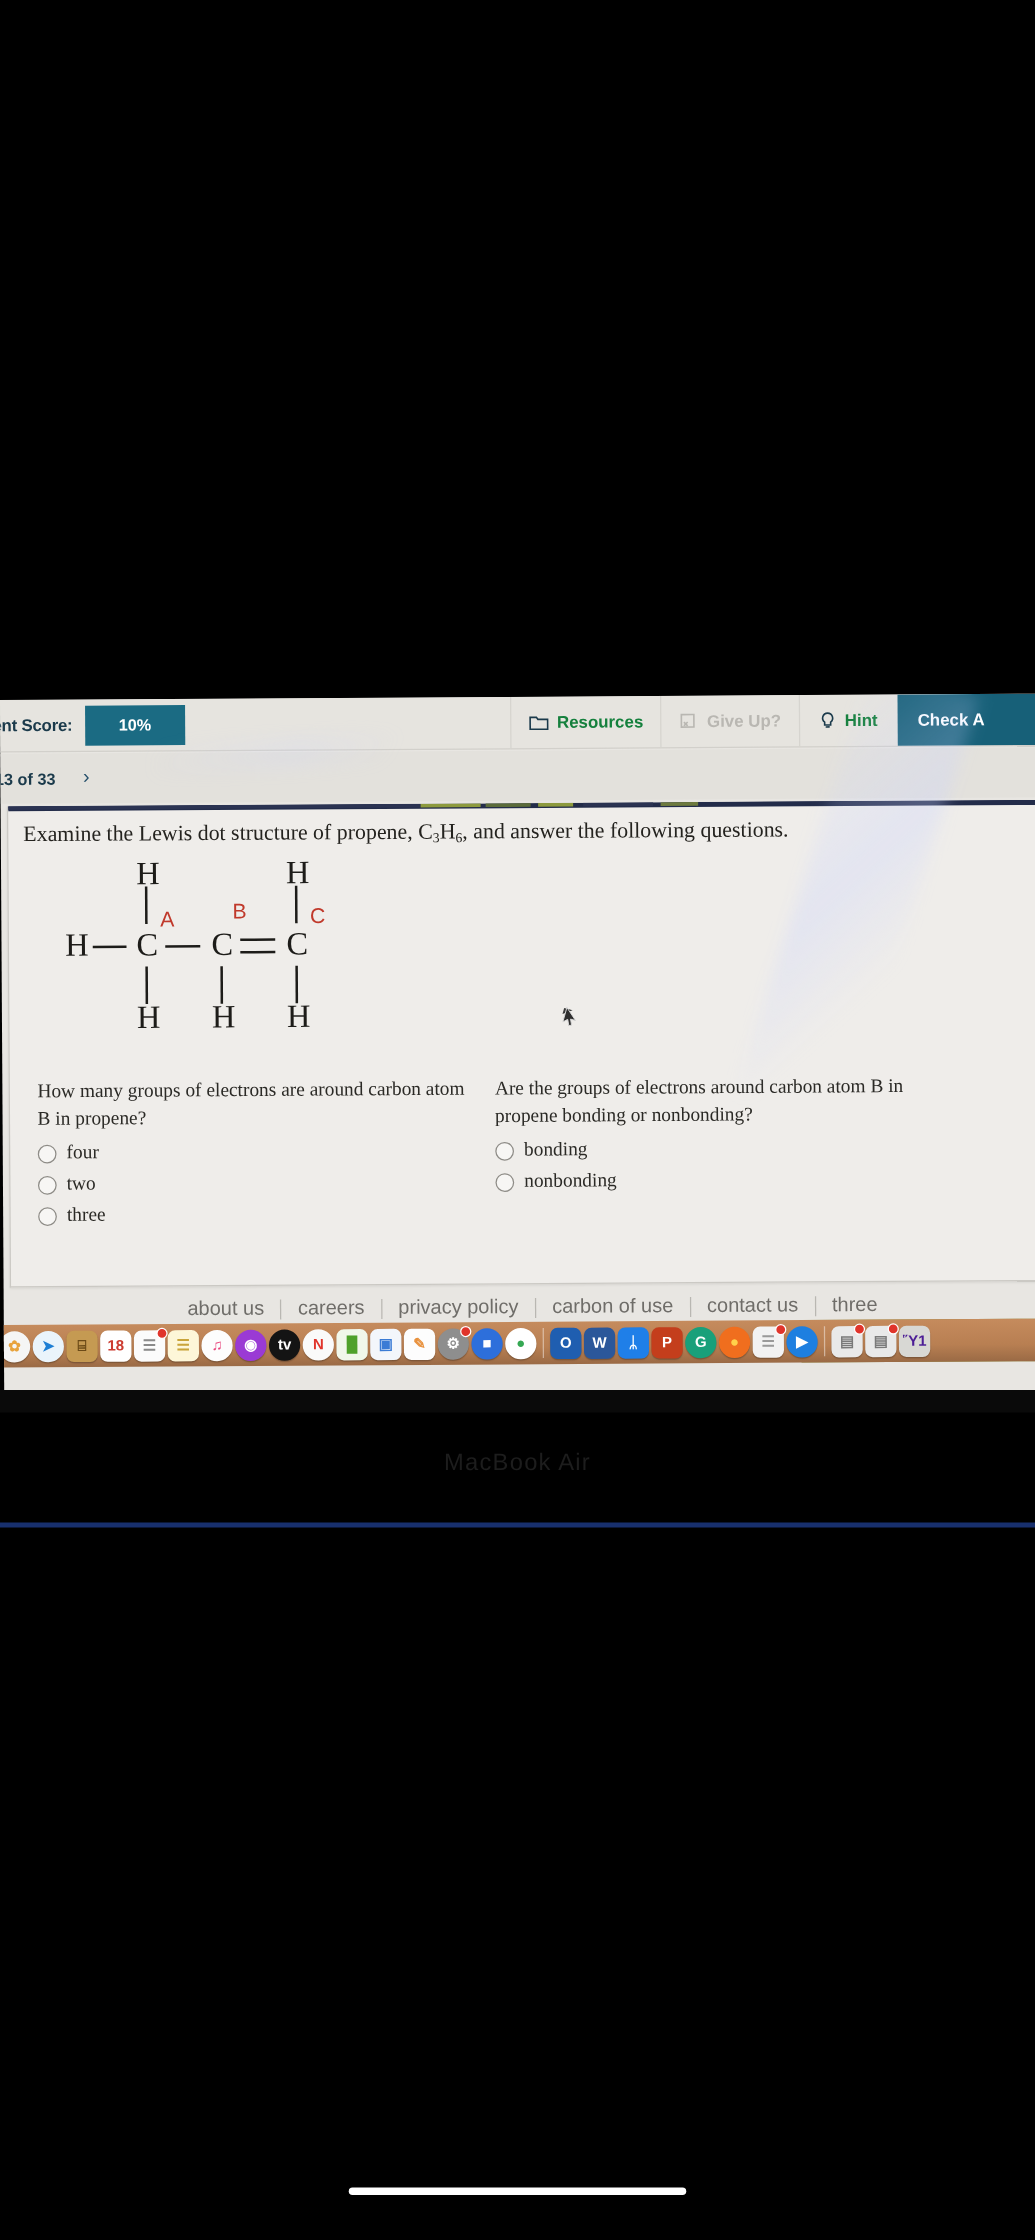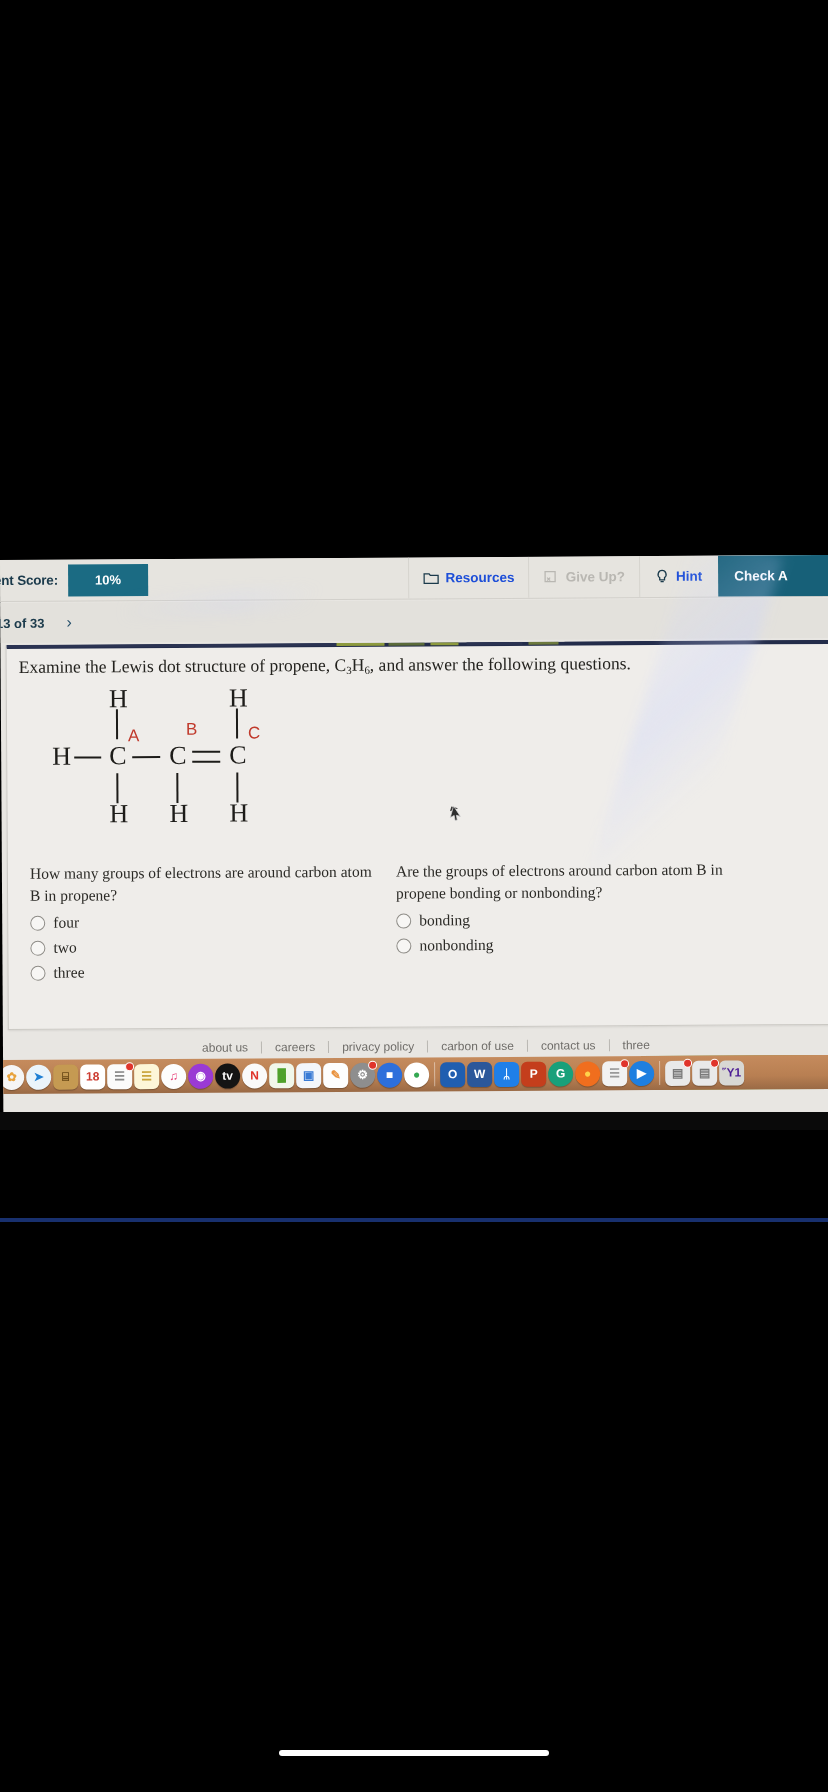--- a/index.html
+++ b/index.html
@@ -54,21 +54,21 @@
     background: #1b6b83; color: #fff;
     font-size: 13px; font-weight: 700;
     width: 80px; height: 32px;
     display: flex; align-items: center; justify-content: center;
     align-self: center; margin-left: 10px;
   }
   .tb-spacer { flex: 1; }
   .tb-btn {
     display: flex; align-items: center; gap: 6px;
     padding: 0 14px;
-    font-size: 13.5px; font-weight: 700; color: #1d4ed8;
+    font-size: 13.5px; font-weight: 700; color: #15803d;
     border-left: 1px solid #d6d4cf;
     white-space: nowrap;
   }
   .tb-btn.disabled { color: #b9b7b2; justify-content: center; }
   .tb-check {
     background: #176078; color: #fff;
     font-size: 13.5px; font-weight: 700;
     display: flex; align-items: center;
     padding: 0 16px; width: 128px;
     margin-left: 2px;
@@ -141,21 +141,21 @@
   .opt span { font-size: 15.5px; font-family: Liberation Serif, serif; }
 
   
   .footer {
     position: absolute; left: 0; top: 475px;
     width: 846px; height: 28px;
     display: flex; align-items: center; justify-content: center;
     gap: 0;
   }
   .flink {
-    font-size: 12px; color: #6f6d69;
+    font-size: 16px; color: #6f6d69;
     padding: 0 13px;
     border-right: 1px solid #b9b7b2;
     line-height: 1;
     white-space: nowrap;
   }
   .flink:last-child { border-right: none; }
 
   
   .dock {
     position: absolute; left: -6px; top: 500px;
@@ -449,16 +449,17 @@
             <span>Ὕ1</span>
           </div>
         </div>
     </div>
 
     <div class="glare" style="left:640px;top:-20px;width:90px;height:360px;transform:rotate(18deg);"></div>
     <div class="glare" style="left:120px;top:30px;width:260px;height:26px;transform:rotate(-3deg);opacity:.5;"></div>
   </div>
 
   <div class="bottom-band"></div>
+  <div class="bezel">MacBook Air</div>
   <div class="blue-strip"></div>
 
   <div class="home-indicator"></div>
 </div>
 
 </body></html>

